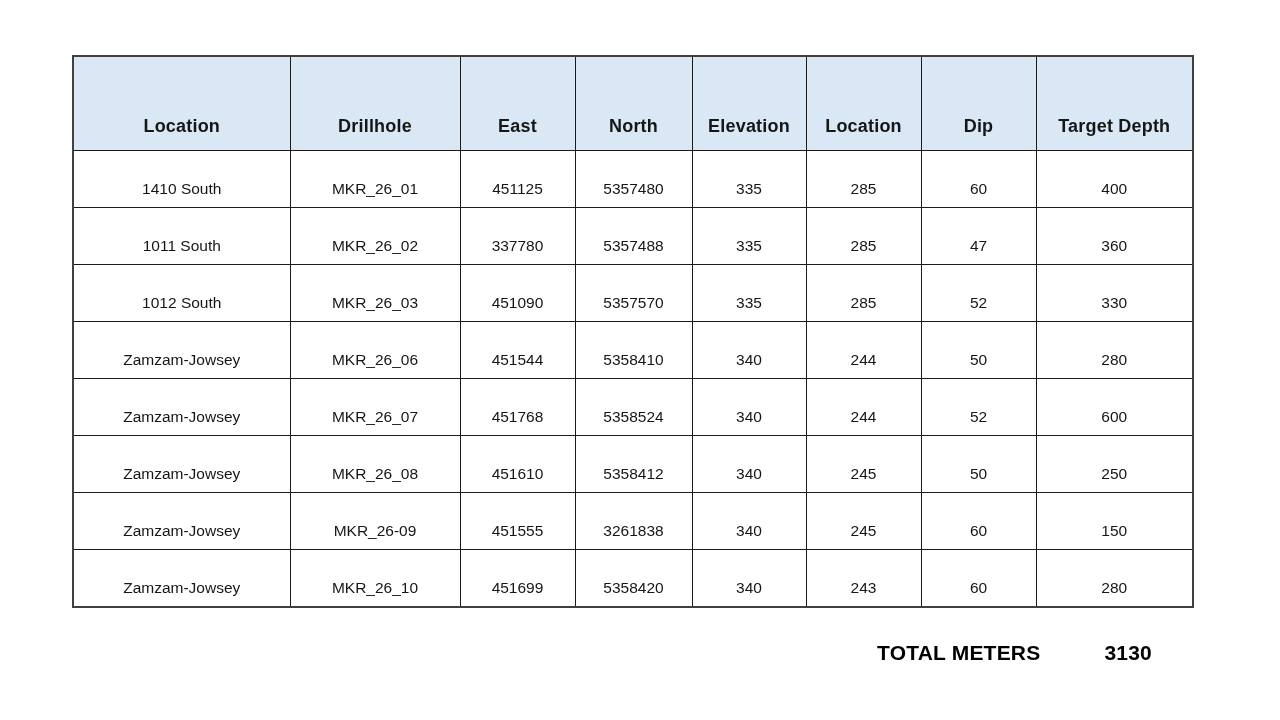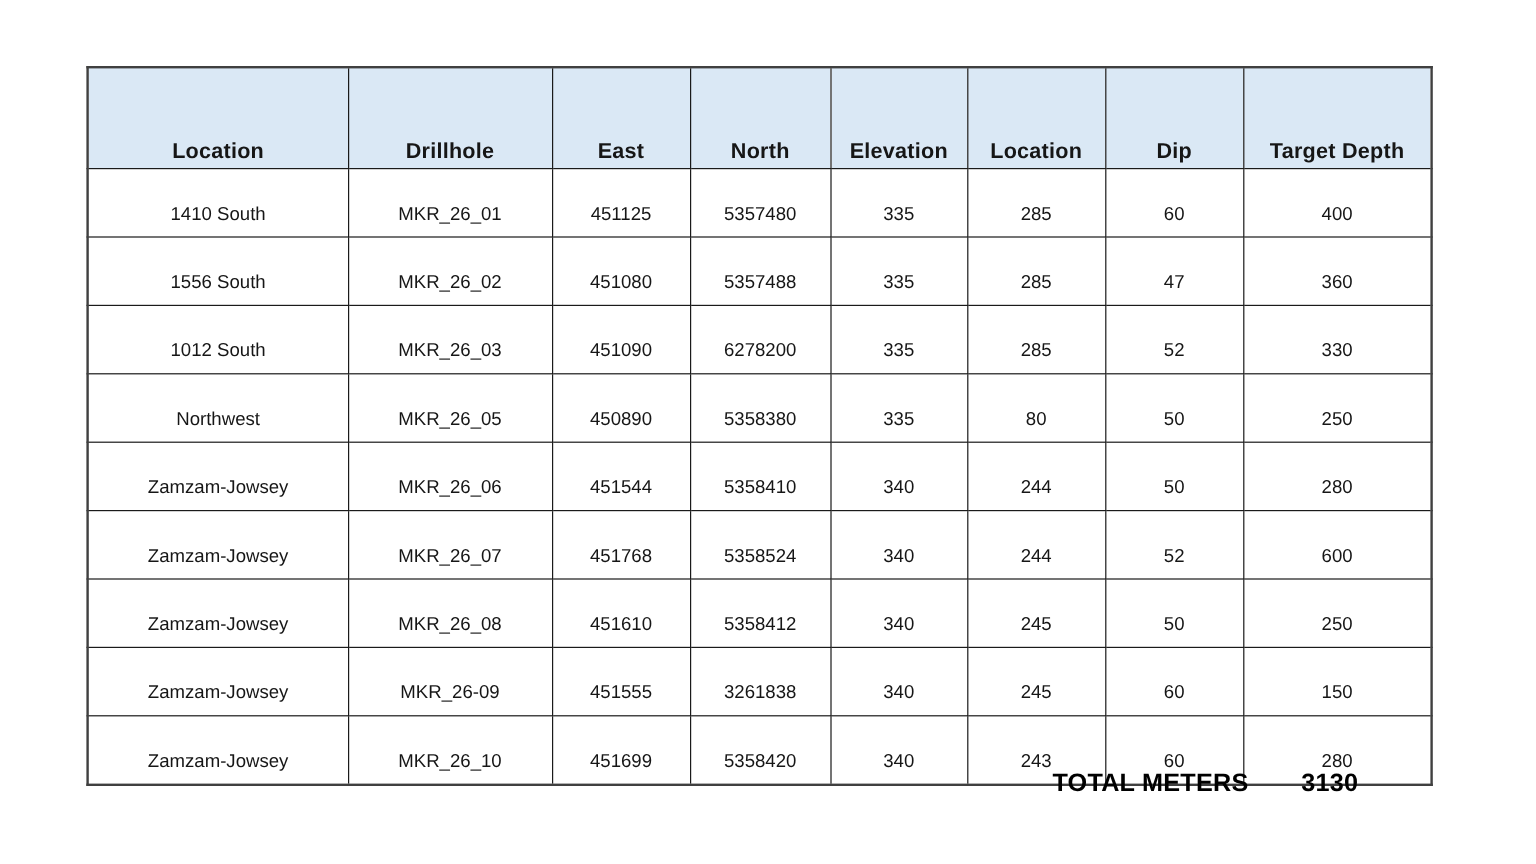--- a/index.html
+++ b/index.html
@@ -30,37 +30,37 @@
     vertical-align: bottom;
     color: #161616;
     overflow: hidden;
     white-space: nowrap;
   }
   .drill-table th {
     background: #dae8f5;
     height: 80px;
     font-size: 18px;
     font-weight: bold;
-    padding: 0 2px 3px 2px;
+    padding: 0 2px 13px 2px;
     letter-spacing: 0.2px;
   }
   .drill-table td {
     height: 47px;
     font-size: 15.5px;
     font-weight: normal;
     padding: 0 2px 9px 2px;
     background: #ffffff;
   }
   .total-row {
     position: absolute;
     left: 877px;
     top: 641px;
     display: flex;
     align-items: center;
-    gap: 44px;
+    gap: 64px;
     font-size: 21px;
     font-weight: bold;
     color: #000000;
     letter-spacing: 0.2px;
   }
 </style>
 </head>
 <body>
 
 <table class="drill-table">
@@ -91,48 +91,38 @@
         <td>1410 South</td>
         <td>MKR_26_01</td>
         <td>451125</td>
         <td>5357480</td>
         <td>335</td>
         <td>285</td>
         <td>60</td>
         <td>400</td>
       </tr>
       <tr>
-        <td>1556 South</td>
+        <td>1011 South</td>
         <td>MKR_26_02</td>
-        <td>451080</td>
+        <td>337780</td>
         <td>5357488</td>
         <td>335</td>
         <td>285</td>
         <td>47</td>
         <td>360</td>
       </tr>
       <tr>
         <td>1012 South</td>
         <td>MKR_26_03</td>
         <td>451090</td>
-        <td>6278200</td>
+        <td>5357570</td>
         <td>335</td>
         <td>285</td>
         <td>52</td>
         <td>330</td>
-      </tr>
-      <tr>
-        <td>Northwest</td>
-        <td>MKR_26_05</td>
-        <td>450890</td>
-        <td>5358380</td>
-        <td>335</td>
-        <td>80</td>
-        <td>50</td>
-        <td>250</td>
       </tr>
       <tr>
         <td>Zamzam-Jowsey</td>
         <td>MKR_26_06</td>
         <td>451544</td>
         <td>5358410</td>
         <td>340</td>
         <td>244</td>
         <td>50</td>
         <td>280</td>

